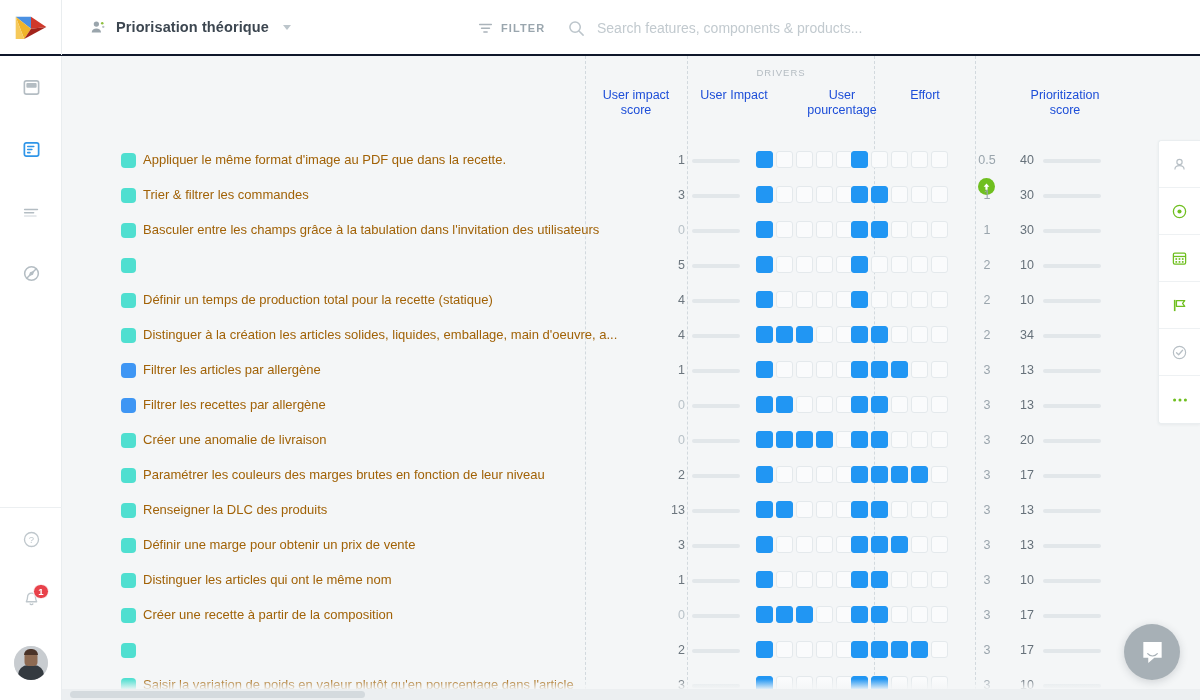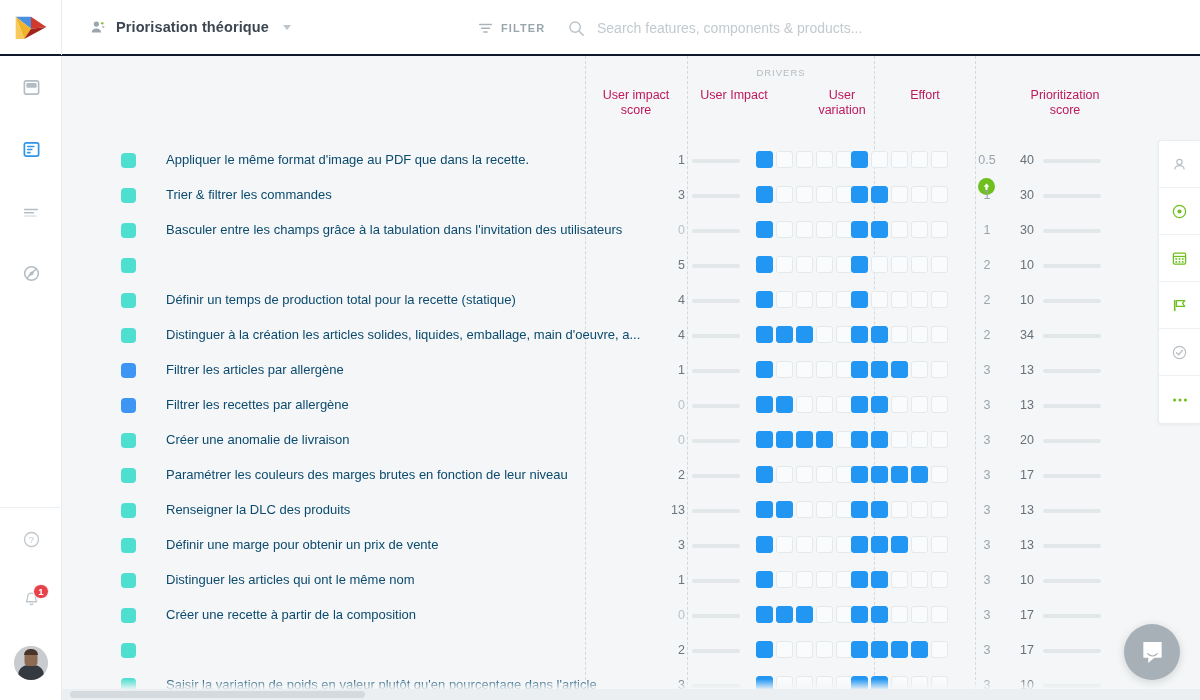--- a/index.html
+++ b/index.html
@@ -140,21 +140,21 @@
   .drivers-cap {
     position: absolute; top: 11px; left: 624px;
     width: 190px; text-align: center;
     font-size: 9.5px; letter-spacing: 1px;
     color: #b4bcc2; font-weight: normal;
   }
 
   .col-head {
     position: absolute; top: 32px;
     text-align: center;
-    font-size: 12.5px; color: #be185d;
+    font-size: 12.5px; color: #1d4ed8;
     line-height: 15px;
   }
 
   .vdash {
     position: absolute; top: 0; width: 0;
     border-left: 1px dashed #d2d9de;
     height: 644px;
   }
 
   .rows { position: absolute; top: 87px; left: 0; width: 1138px; }
@@ -163,23 +163,22 @@
     height: 35px;
     display: block;
   }
 
   .chip {
     position: absolute; left: 59px; top: 10px;
     width: 15px; height: 15px; border-radius: 4px;
   }
   .row-label {
     position: absolute; left: 81px; top: 9px;
-    font-size: 13px; color: #0c4a6e;
+    font-size: 13px; color: #a16207;
     white-space: nowrap;
-    margin-left: 23px;
   }
 
   
   .score-num {
     position: absolute; top: 10px;
     width: 22px; text-align: right;
     font-size: 12.5px;
   }
   .slider {
     position: absolute; top: 16px;
@@ -385,21 +384,21 @@
         <div>User impact</div>
         <div>score</div>
       </div>
 
       <div class="col-head" style="left:625px; width:187px;">
         <div style="margin-left:-93px;">User Impact</div>
       </div>
 
       <div class="col-head" style="left:733px; width:187px;">
         <div style="margin-left:-93px;">User</div>
-        <div style="margin-left:-93px;">variation</div>
+        <div style="margin-left:-93px;">pourcentage</div>
       </div>
 
       <div class="col-head" style="left:813px; width:100px;">
         <div>Effort</div>
       </div>
 
       <div class="col-head" style="left:913px; width:180px;">
         <div>Prioritization</div>
         <div>score</div>
       </div>

